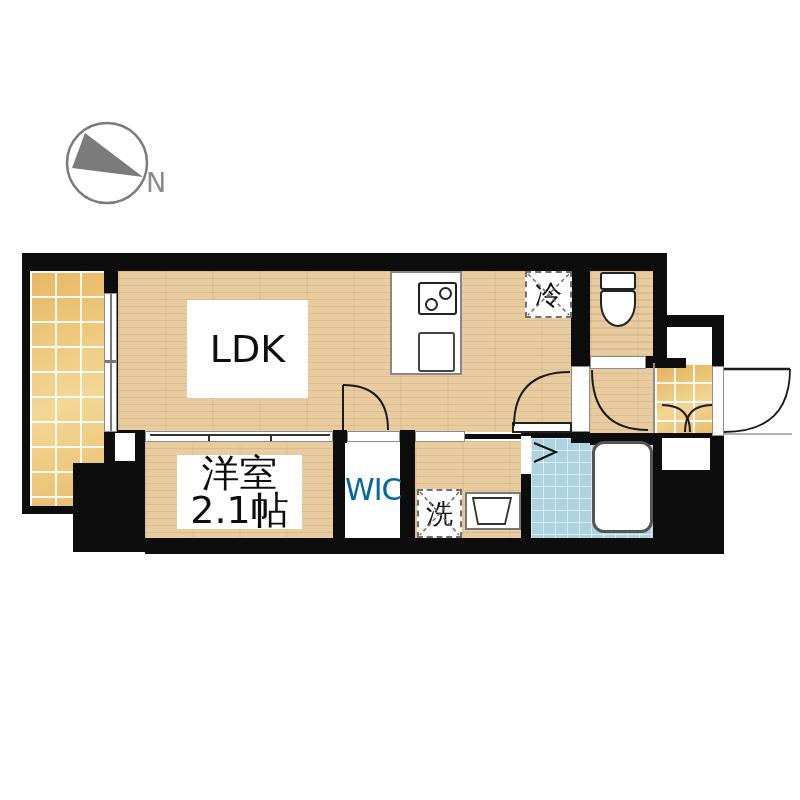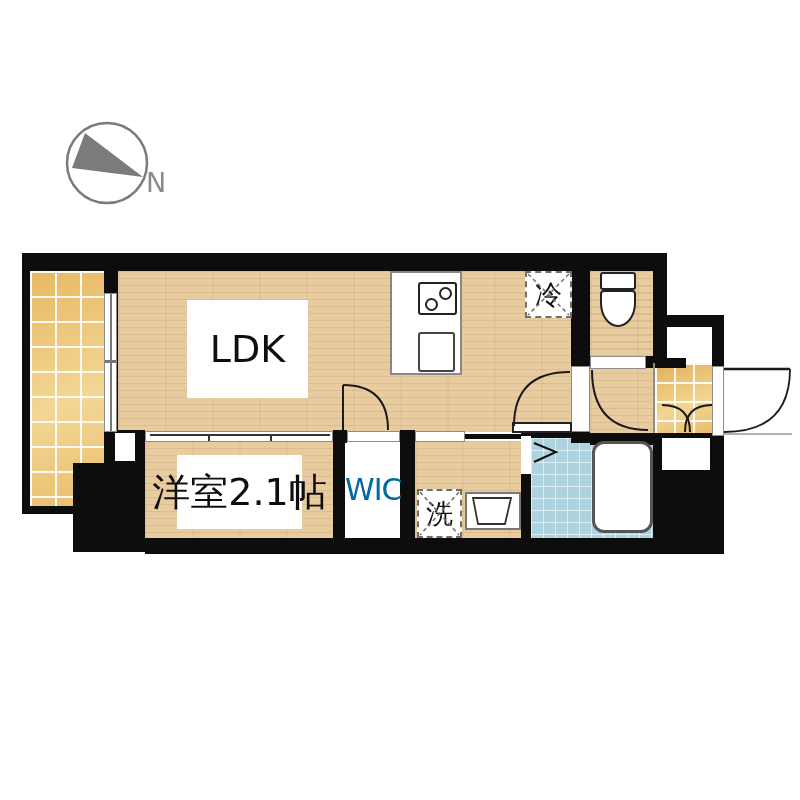--- a/index.html
+++ b/index.html
@@ -23,21 +23,21 @@
           linear-gradient(160deg,#e2af58 0%,#f2d692 60%,#e9bd6d 100%);}
   .bath{background-color:var(--tile_bath,#aed3e0);
         background-image:
           repeating-linear-gradient(90deg, rgba(255,255,255,.55) 0 1px, rgba(255,255,255,0) 1px 12px),
           repeating-linear-gradient(180deg, rgba(255,255,255,.55) 0 1px, rgba(255,255,255,0) 1px 12px);}
   .white{background:#fff;}
   .open{background:#fff;border:1px solid #8d8d8d;}
   .dashedbox{background:#fff;border:2px dashed #6f6f6f;display:flex;align-items:center;
              justify-content:center;font-size:27px;color:#101010;z-index:6;}
   .fixture{background:#fff;border:2px solid #555;}
-  .label-box{background:#fff;display:flex;flex-direction:row;align-items:center;
+  .label-box{background:#fff;display:flex;flex-direction:column;align-items:center;
              justify-content:center;color:#0e0e0e;text-align:center;z-index:7;}
   .big{font-size:38px;line-height:45px;letter-spacing:0px;white-space:nowrap;}
   .wic-t{font-size:30px;color:#0369a1;letter-spacing:-1px;}
   .nletter{font-size:27px;color:#8a8a8a;}
   svg{display:block;}
   .overlay{position:absolute;left:0;top:0;z-index:9;pointer-events:none;}
 </style>
 </head>
 <body>
 

